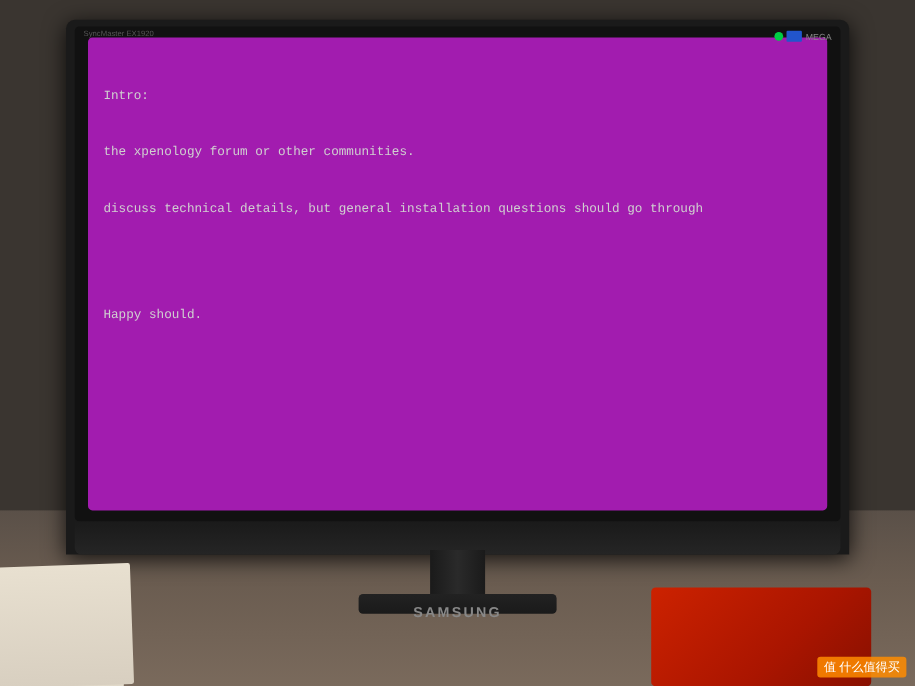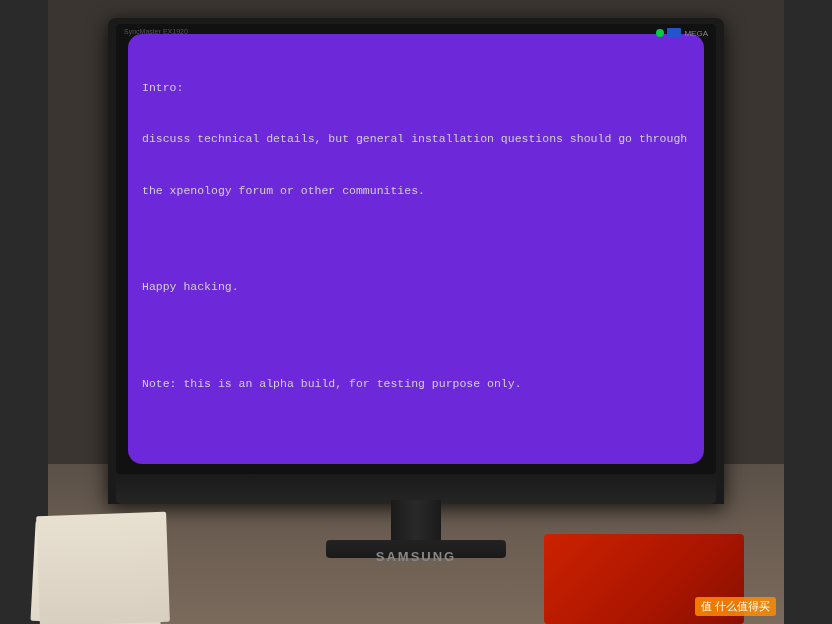--- a/index.html
+++ b/index.html
@@ -9,21 +9,21 @@
       height: 624px;
       background: #2a2a2a;
       display: flex;
       align-items: center;
       justify-content: center;
       font-family: Arial, sans-serif;
       overflow: hidden;
     }
 
     .scene {
-      width: 736px;
+      width: 832px;
       height: 624px;
       position: relative;
       background: #3a3530;
     }
 
     
     .desk {
       position: absolute;
       bottom: 0;
       left: 0;
@@ -55,22 +55,22 @@
       border-radius: 4px;
     }
 
     
     .screen {
       position: absolute;
       top: 10px;
       left: 12px;
       right: 12px;
       bottom: 10px;
-      background: #6d28d9;
-      border-radius: 14px;
+      background: #a21caf;
+      border-radius: 4px;
       overflow: hidden;
       display: flex;
       flex-direction: column;
       padding: 10px 14px;
     }
 
     
     .monitor-bottom {
       position: absolute;
       bottom: 0;
@@ -272,26 +272,25 @@
 
     <div class="monitor-model">SyncMaster EX1920</div>
 
     <div class="led-label">LED</div>
 
     <div class="monitor-bezel">
 
       <div class="screen">
         <div class="terminal-content">
           <span class="terminal-line">Intro:</span>
+          <span class="terminal-line">the xpenology forum or other communities.</span>
           <span class="terminal-line">discuss technical details, but general installation questions should go through</span>
-          <span class="terminal-line">the xpenology forum or other communities.</span>
           <span class="terminal-spacer"></span>
-          <span class="terminal-line">Happy hacking.</span>
+          <span class="terminal-line">Happy should.</span>
           <span class="terminal-spacer"></span>
-          <span class="terminal-line">Note: this is an alpha build, for testing purpose only.</span>
           
           
           
           
           
           
           
           
           
         </div>

